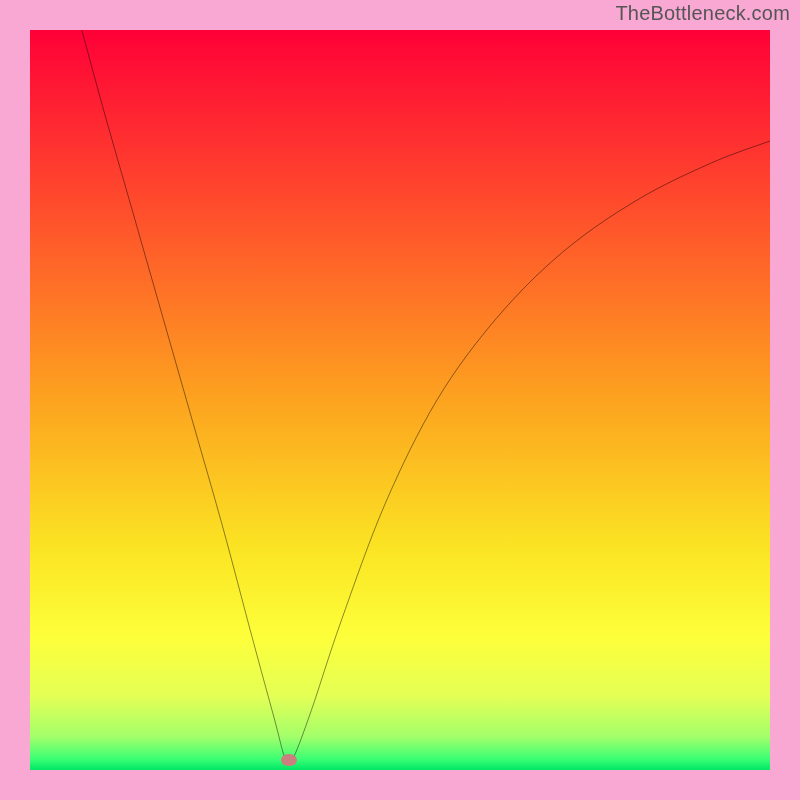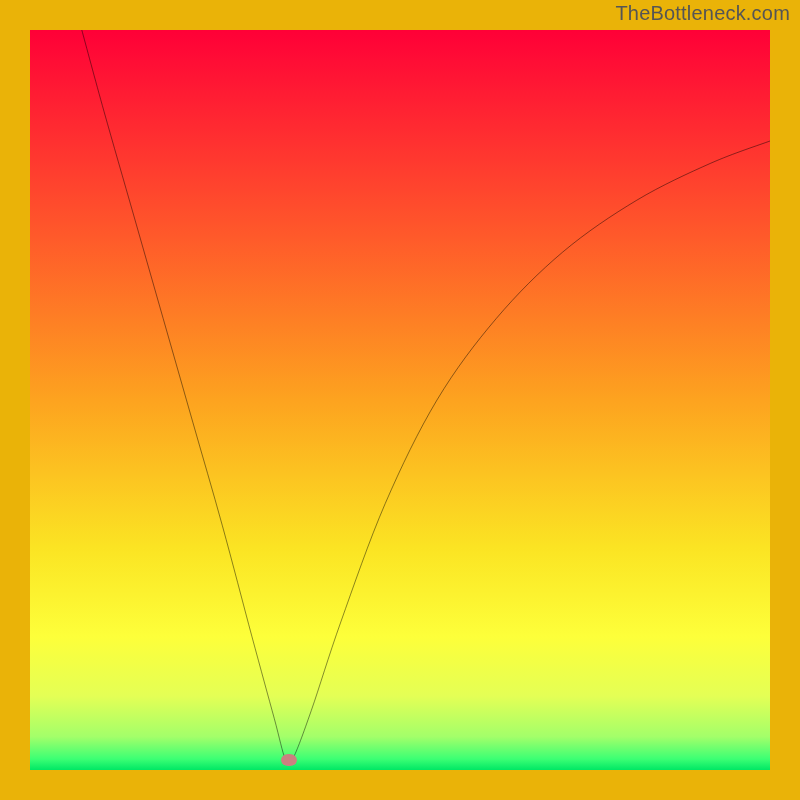--- a/index.html
+++ b/index.html
@@ -8,21 +8,21 @@
     width: 800px;
     height: 800px;
     overflow: hidden;
     background: #000;
     font-family: Arial, Helvetica, sans-serif;
   }
   .frame {
     position: relative;
     width: 800px;
     height: 800px;
-    background: #eab308;
+    background: #f9a8d4;
   }
   .watermark {
     position: absolute;
     top: 2px;
     right: 10px;
     color: #555;
     font-size: 20px;
     font-weight: 400;
     letter-spacing: 0.2px;
     z-index: 5;

